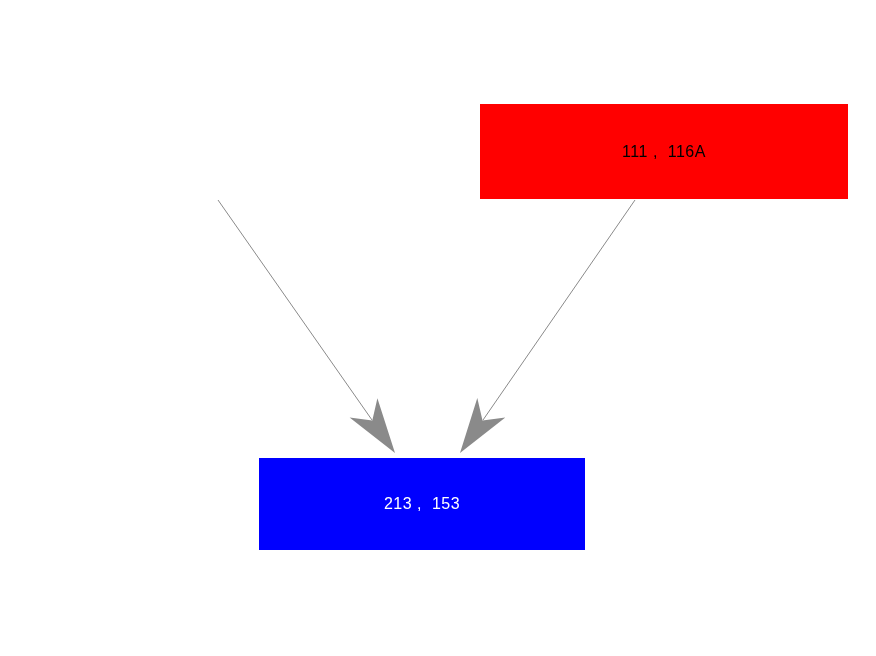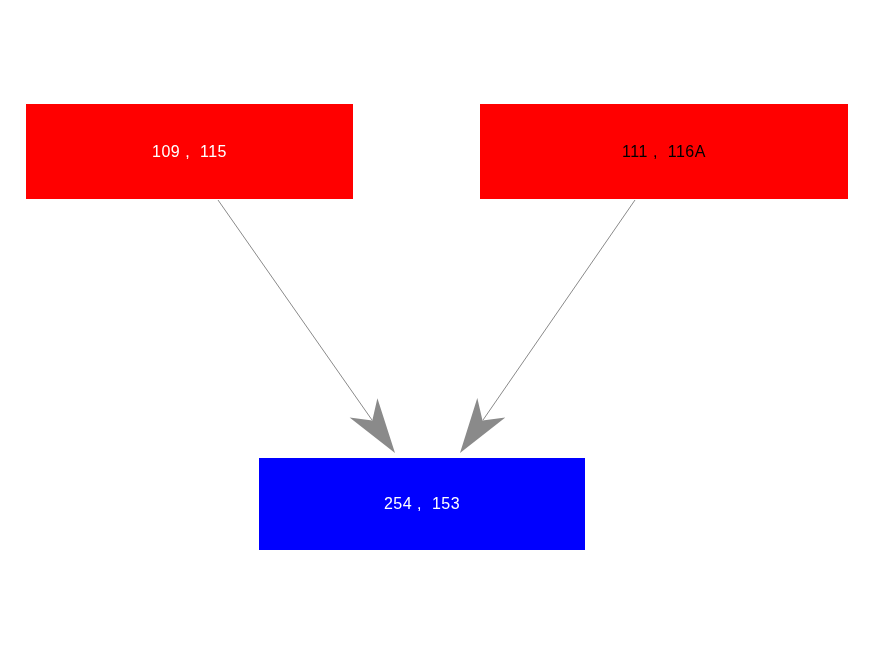--- a/index.html
+++ b/index.html
@@ -43,25 +43,22 @@
 
 <div class="canvas">
 
   <svg class="edges" viewBox="0 0 876 656" xmlns="http://www.w3.org/2000/svg">
     <line x1="218" y1="200" x2="372" y2="420" stroke-width="1" stroke="#8a8a8a"></line>
     <polygon points="395,453 349.6,417.6 372.3,420.5 377.4,398.2" fill="#8a8a8a"></polygon>
     <line x1="635" y1="200" x2="483" y2="420" stroke-width="1" stroke="#8a8a8a"></line>
     <polygon points="460,453 505.3,417.5 482.5,420.5 477.3,398.1" fill="#8a8a8a"></polygon>
   </svg>
 
-  <div class="node node-a" style="background-color: rgb(255, 0, 0); color: rgb(255, 255, 255);">
-    <span class="node-label">109 ,  115</span>
-  </div>
 
   <div class="node node-b" style="background-color: rgb(255, 0, 0); color: #000000;">
     <span class="node-label">111 ,  116A</span>
   </div>
 
   <div class="node node-c" style="background-color: rgb(0, 0, 255); color: rgb(255, 255, 255);">
-    <span class="node-label">254 ,  153</span>
+    <span class="node-label">213 ,  153</span>
   </div>
 
 </div>
 
 </body></html>

